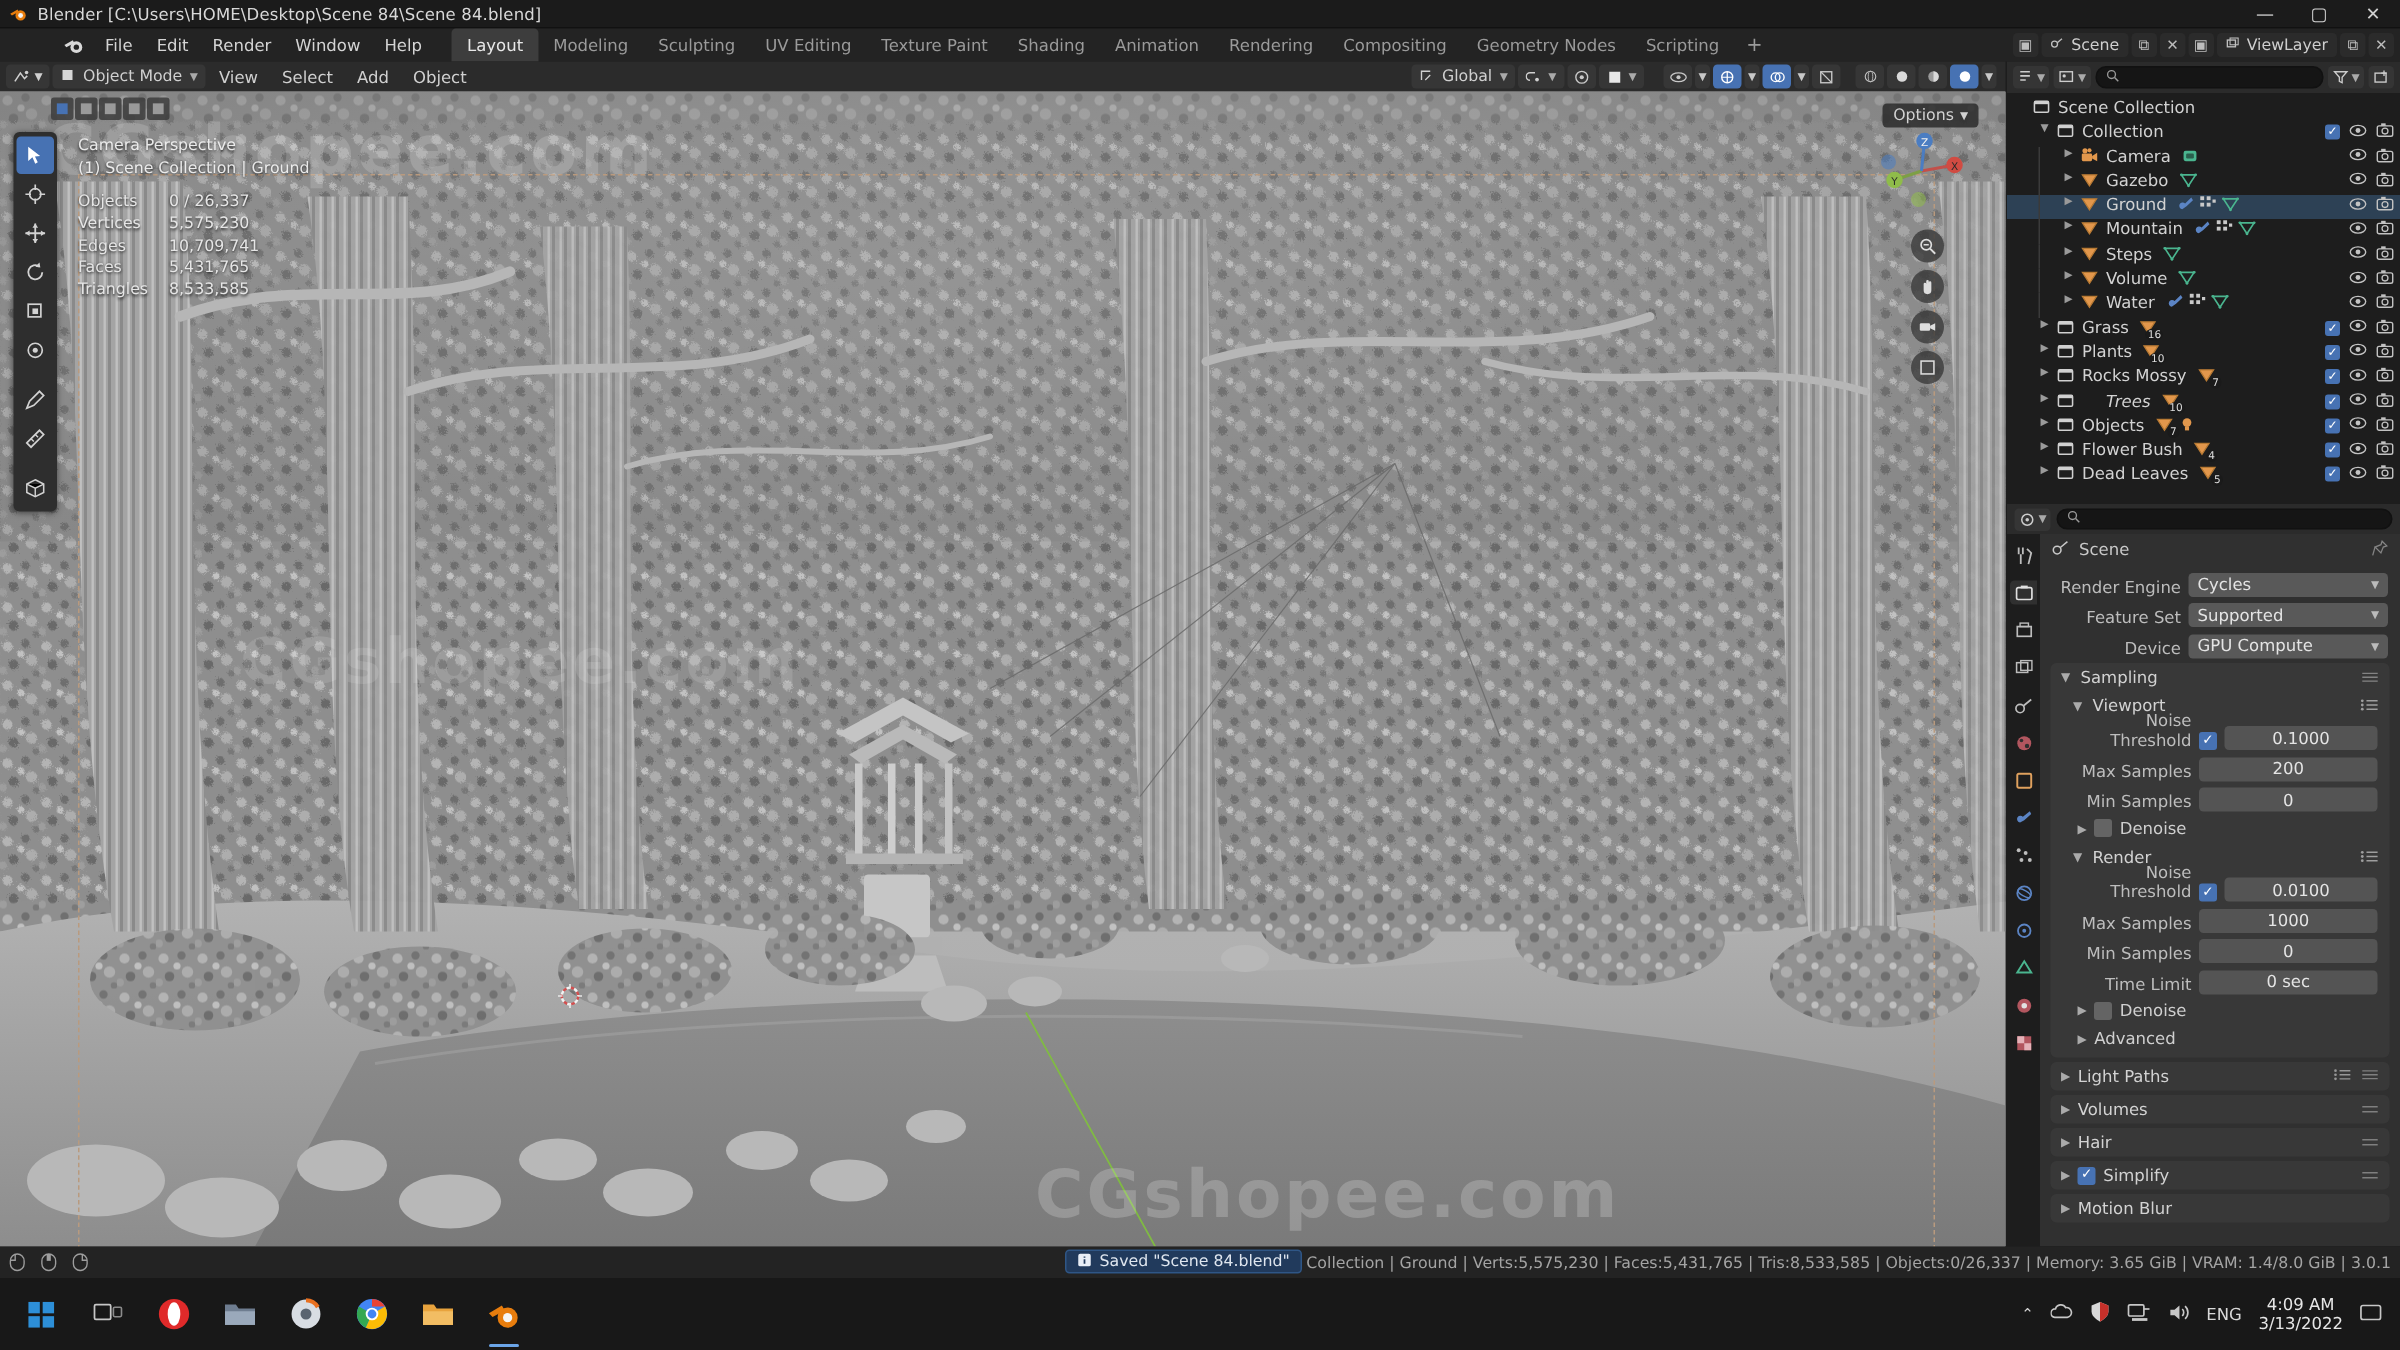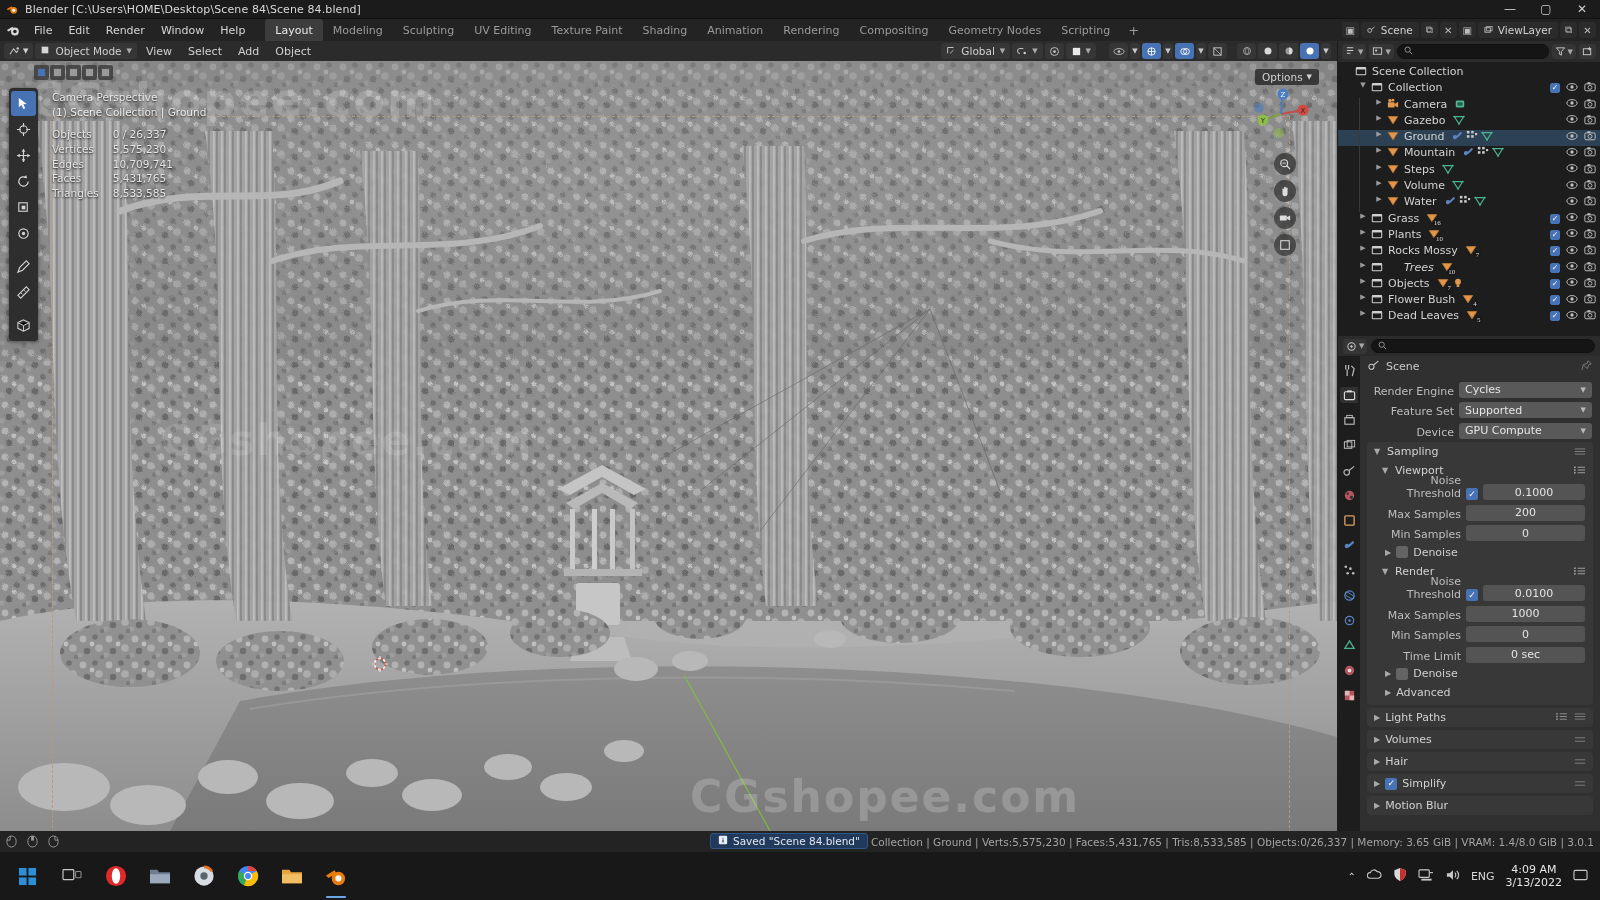--- a/index.html
+++ b/index.html
@@ -12,21 +12,21 @@
     padding-left:6px; font-size:11px; color:#d8d8d8; border-bottom:1px solid #111; }
   .tb-logo { width:13px; height:13px; margin-right:6px; position:relative; }
   .tb-logo svg { display:block; }
   .tb-title { letter-spacing:.1px; }
   .tb-btns { margin-left:auto; display:flex; height:19px; }
   .tb-btn { width:36px; height:19px; display:flex; align-items:center; justify-content:center;
     font-size:12px; color:#cfcfcf; }
 
   
   .topbar { height:22px; background:#232323; display:flex; align-items:center;
-    font-size:11px; position:relative; }
+    font-size:11px; position:relative;padding-left:36px; }
   .bl-logo { width:26px; display:flex; align-items:center; justify-content:center; }
   .menu-item { padding:0 8px; height:22px; display:flex; align-items:center;
     color:#d4d4d4; font-size:11px; }
   .ws-tabs { display:flex; align-items:center; margin-left:12px; height:22px; }
   .ws-tab { padding:0 10px; height:22px; display:flex; align-items:center;
     font-size:11px; color:#9a9a9a; }
   .ws-tab.active { background:#3d3d3d; color:#e8e8e8; border-radius:3px 3px 0 0; }
   .ws-plus { padding:0 8px; color:#9a9a9a; font-size:13px; }
   .topbar-right { margin-left:auto; display:flex; align-items:center; height:22px;
     padding-right:4px; gap:2px; }
@@ -101,21 +101,21 @@
     font-size:10px; color:#888; }
   .ol-drop { height:15px; background:#353535; border-radius:3px; display:flex;
     align-items:center; padding:0 3px; gap:2px; }
   .ol-body { padding:3px 0 0 0; font-size:11px; }
   .ol-row { height:16.3px; display:flex; align-items:flex-start; position:relative;
     padding-right:4px; }
   .ol-row.sel { background:#2d4155; }
   .ol-tri { width:12px; text-align:center; font-size:7px; color:#9a9a9a; flex:none; }
   .ol-ico { width:15px; display:flex; align-items:center; justify-content:center; flex:none; }
   .ol-label { color:#d2d2d2; font-size:11px; white-space:nowrap; }
-  .ol-badges { display:flex; align-items:center; gap:3px; margin-left:7px;font-family:Liberation Serif, serif; }
+  .ol-badges { display:flex; align-items:center; gap:3px; margin-left:7px; }
   .ol-right { margin-left:auto; display:flex; align-items:center; gap:6px; }
   .ol-chk { width:10px; height:10px; background:#2e2e2e; border:1px solid #555;
     border-radius:2px; display:flex; align-items:center; justify-content:center; }
   .ol-chk.on { background:#4772b3; border-color:#4772b3; }
   .ol-chk.on:after { content:"✓"; font-size:8px; color:#fff; line-height:1; }
   .ol-guide { position:absolute; left:19px; top:0; bottom:0; width:1px; background:#3a3a3a; }
 
   
   .props { position:absolute; left:1338px; top:336px; width:262px; height:495px;
     background:#1d1d1d; display:flex; flex-direction:column; }

